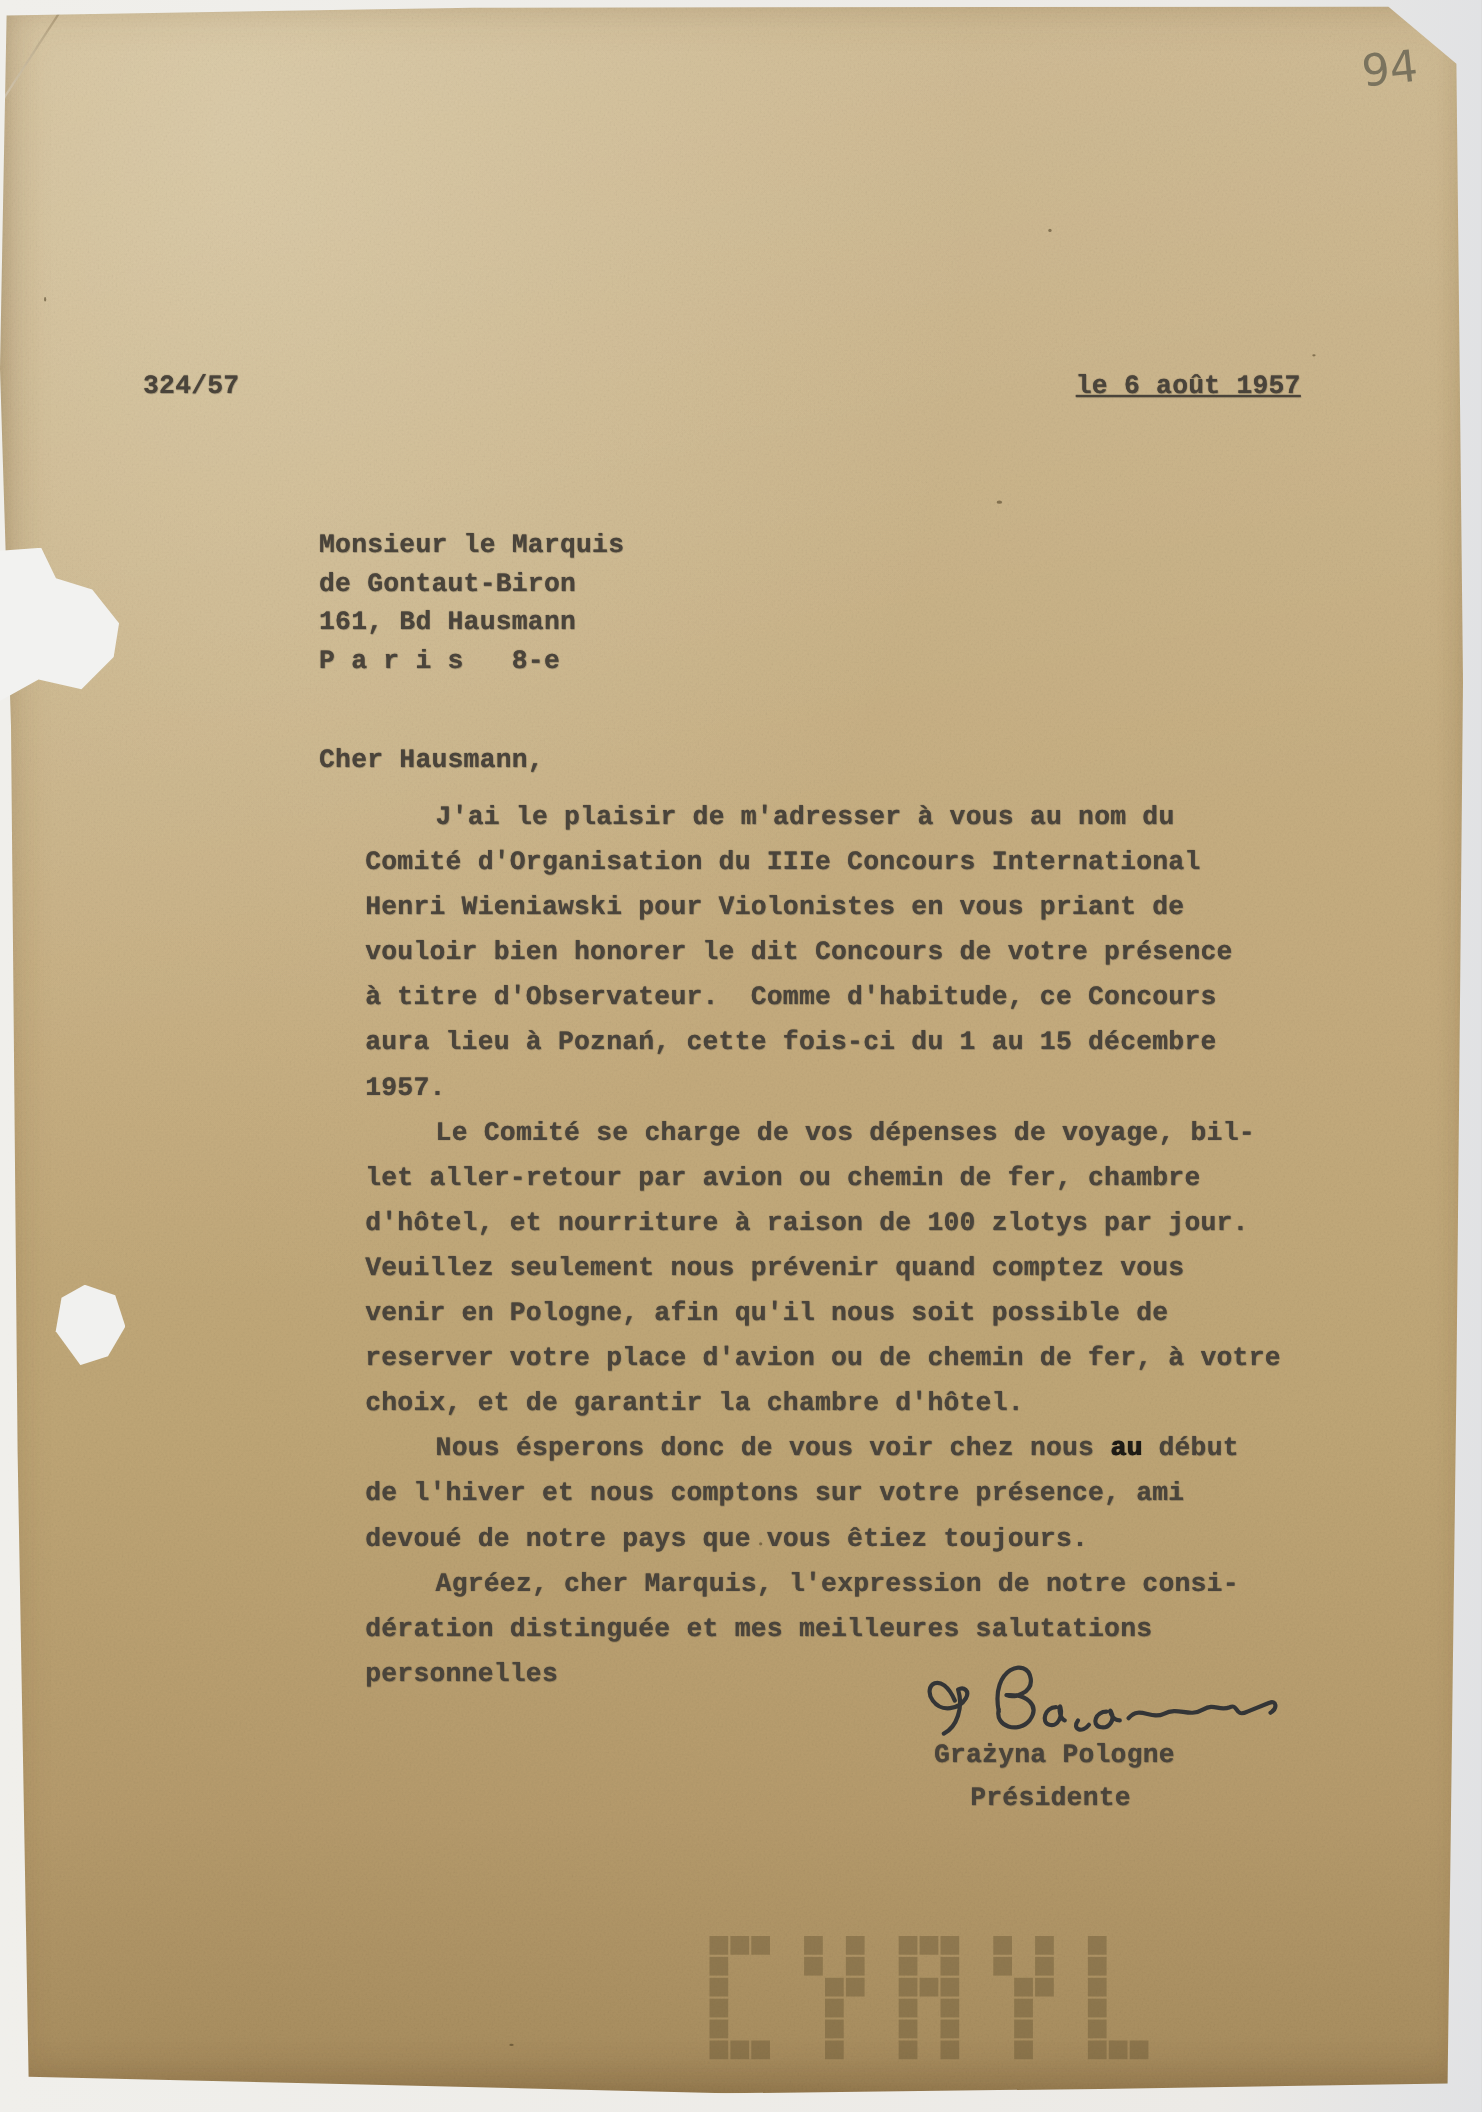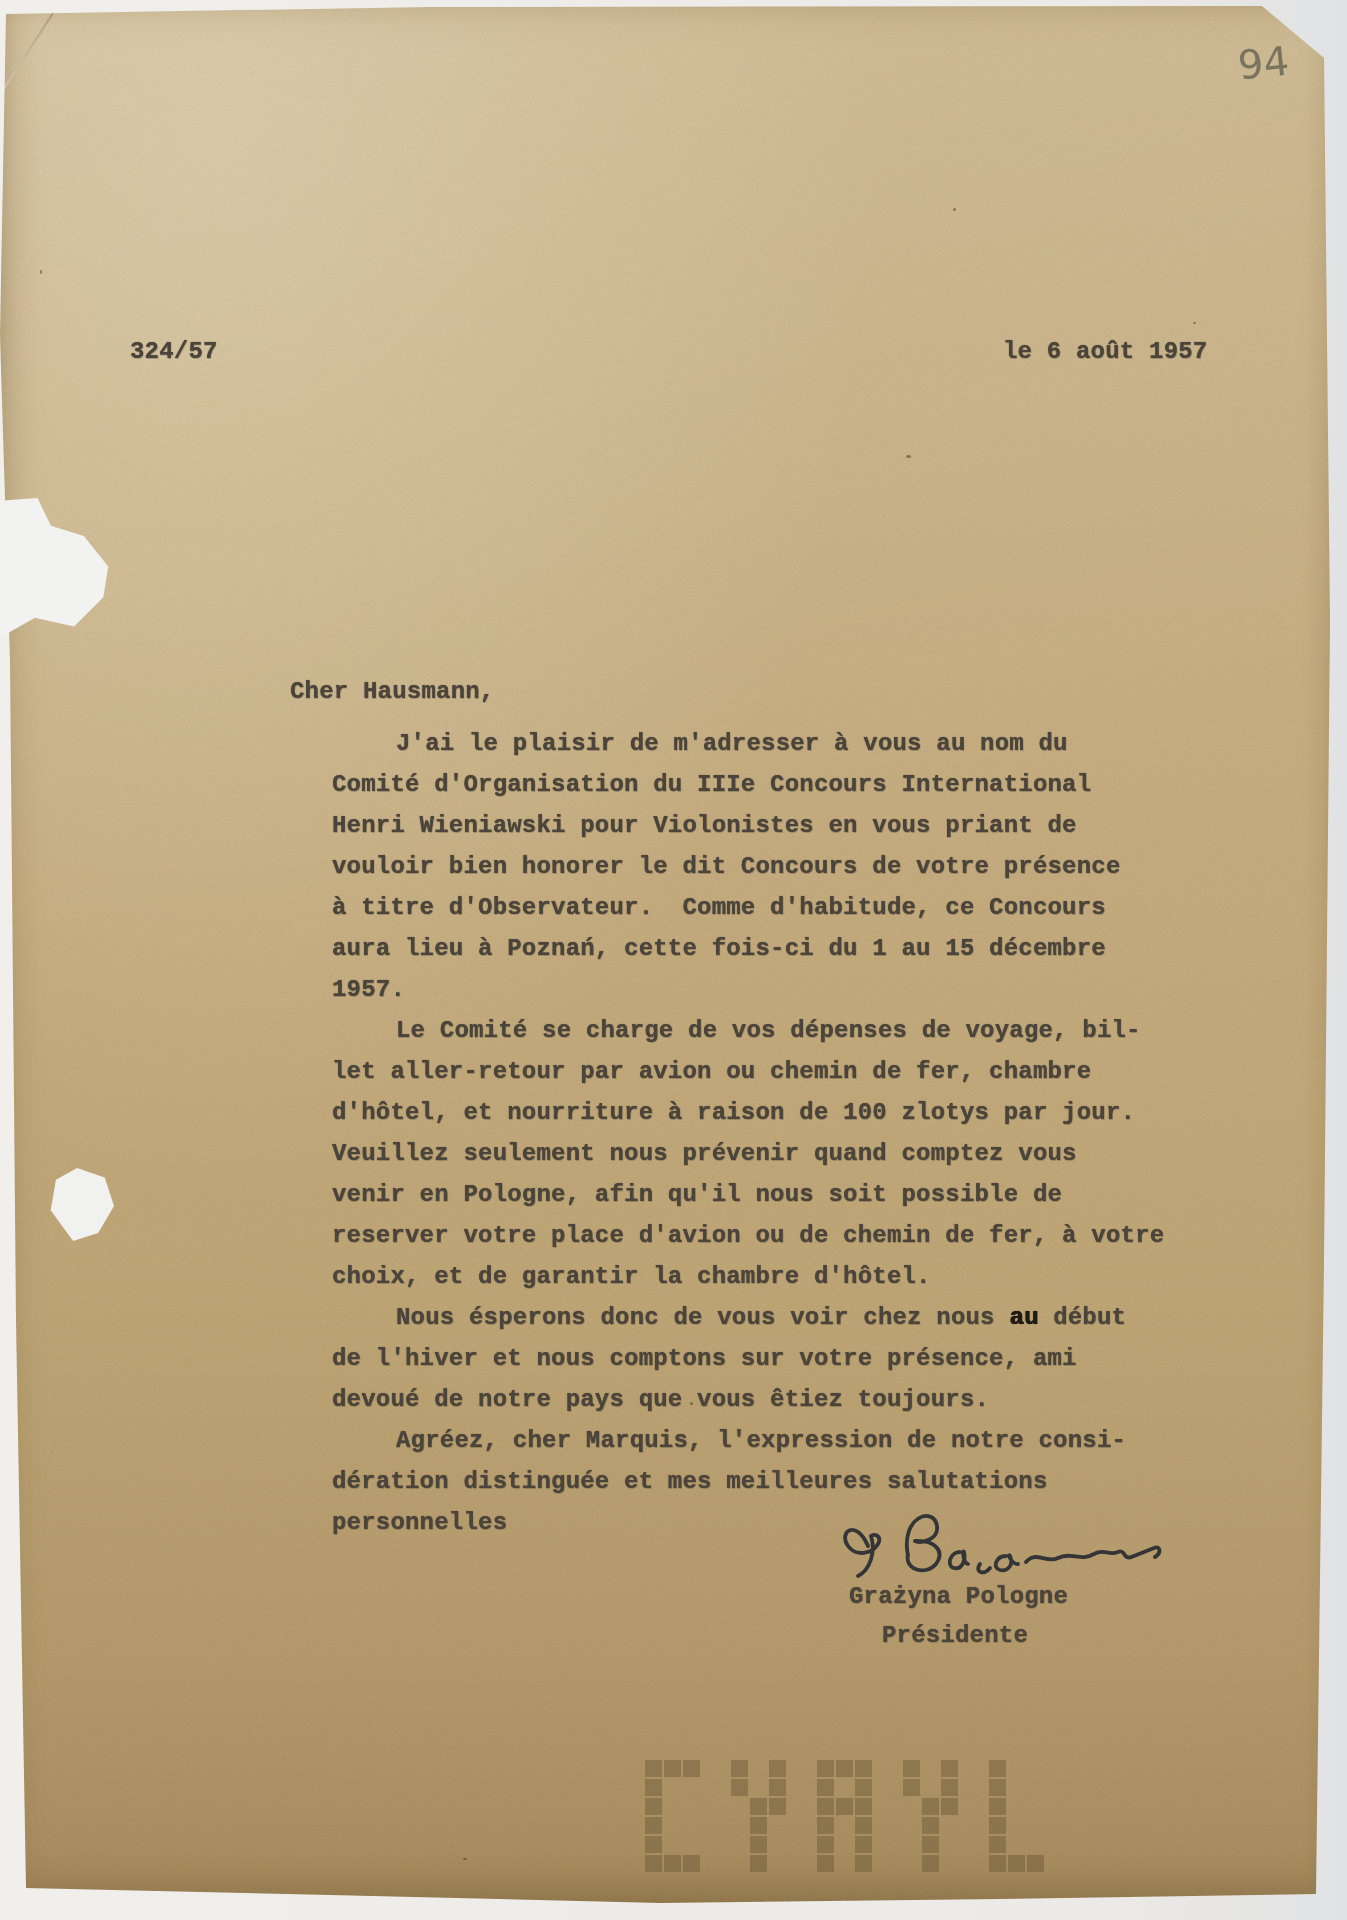--- a/index.html
+++ b/index.html
@@ -57,21 +57,21 @@
     position:absolute;
     font-family:"Liberation Mono", monospace;
     font-weight:700;
     font-size:24px;
     color:#4a443b;
     white-space:pre;
     text-shadow:0 0 1px rgba(66,58,46,.85), .6px .8px 0 rgba(66,58,46,.22);
     letter-spacing:.2px;
   }
   .ref-number{left:130px;top:338px;}
-  .date-line{left:1003px;top:338px;}
+  .date-line{left:978px;top:338px;text-decoration:underline;}
   .recipient{left:290px;top:479px;line-height:35px;}
   .salutation{left:290px;top:678px;}
   .letter-body{left:290px;top:723px;line-height:41px;margin-left:42px;}
   .body-line{height:41px;}
   .body-line.indent{padding-left:64px;}
   .overstrike{
     color:#1e1b15;
     text-shadow:0 0 1px #1e1b15, .9px 0 0 #1e1b15;
   }
   .signature-name{left:849px;top:1583px;}
@@ -106,20 +106,21 @@
       <rect width="100%" height="100%" filter="url(#grain)"></rect>
     </svg>
 
     <div class="crease-topleft"></div>
 
     <div class="archival-note">94</div>
 
     <div class="tw ref-number">324/57</div>
     <div class="tw date-line">le 6 août 1957</div>
 
+    <div class="tw recipient"><div class="addr-line">Monsieur le Marquis</div><div class="addr-line">de Gontaut-Biron</div><div class="addr-line">161, Bd Hausmann</div><div class="addr-line">P a r i s   8-e</div></div>
 
     <div class="tw salutation">Cher Hausmann,</div>
 
     <div class="tw letter-body"><div class="body-line indent">J'ai le plaisir de m'adresser à vous au nom du</div><div class="body-line">Comité d'Organisation du IIIe Concours International</div><div class="body-line">Henri Wieniawski pour Violonistes en vous priant de</div><div class="body-line">vouloir bien honorer le dit Concours de votre présence</div><div class="body-line">à titre d'Observateur.  Comme d'habitude, ce Concours</div><div class="body-line">aura lieu à Poznań, cette fois-ci du 1 au 15 décembre</div><div class="body-line">1957.</div><div class="body-line indent">Le Comité se charge de vos dépenses de voyage, bil-</div><div class="body-line">let aller-retour par avion ou chemin de fer, chambre</div><div class="body-line">d'hôtel, et nourriture à raison de 100 zlotys par jour.</div><div class="body-line">Veuillez seulement nous prévenir quand comptez vous</div><div class="body-line">venir en Pologne, afin qu'il nous soit possible de</div><div class="body-line">reserver votre place d'avion ou de chemin de fer, à votre</div><div class="body-line">choix, et de garantir la chambre d'hôtel.</div><div class="body-line indent"><span>Nous ésperons donc de vous voir chez nous </span><span class="overstrike">au</span><span> début</span></div><div class="body-line">de l'hiver et nous comptons sur votre présence, ami</div><div class="body-line">devoué de notre pays que vous êtiez toujours.</div><div class="body-line indent">Agréez, cher Marquis, l'expression de notre consi-</div><div class="body-line">dération distinguée et mes meilleures salutations</div><div class="body-line">personnelles</div></div>
 
     <svg class="signature-svg" width="330" height="100" viewBox="0 0 330 100">
       <g fill="none" stroke="#262a31" stroke-width="3.8" stroke-linecap="round" stroke-linejoin="round" opacity=".9">
         <path d="M 30,40 C 18,12 0,26 10,40 C 18,51 34,48 40,38 C 44,31 38,27 33,30 C 38,46 32,64 20,70"></path>
         <path d="M 70,50 C 62,10 96,0 99,20 C 101,33 84,38 77,35 C 95,34 108,44 98,58 C 88,70 66,64 70,48"></path>
         <path d="M 122,46 C 112,46 108,60 116,62 C 124,64 128,54 126,46 C 125,42 124,56 130,58"></path>

